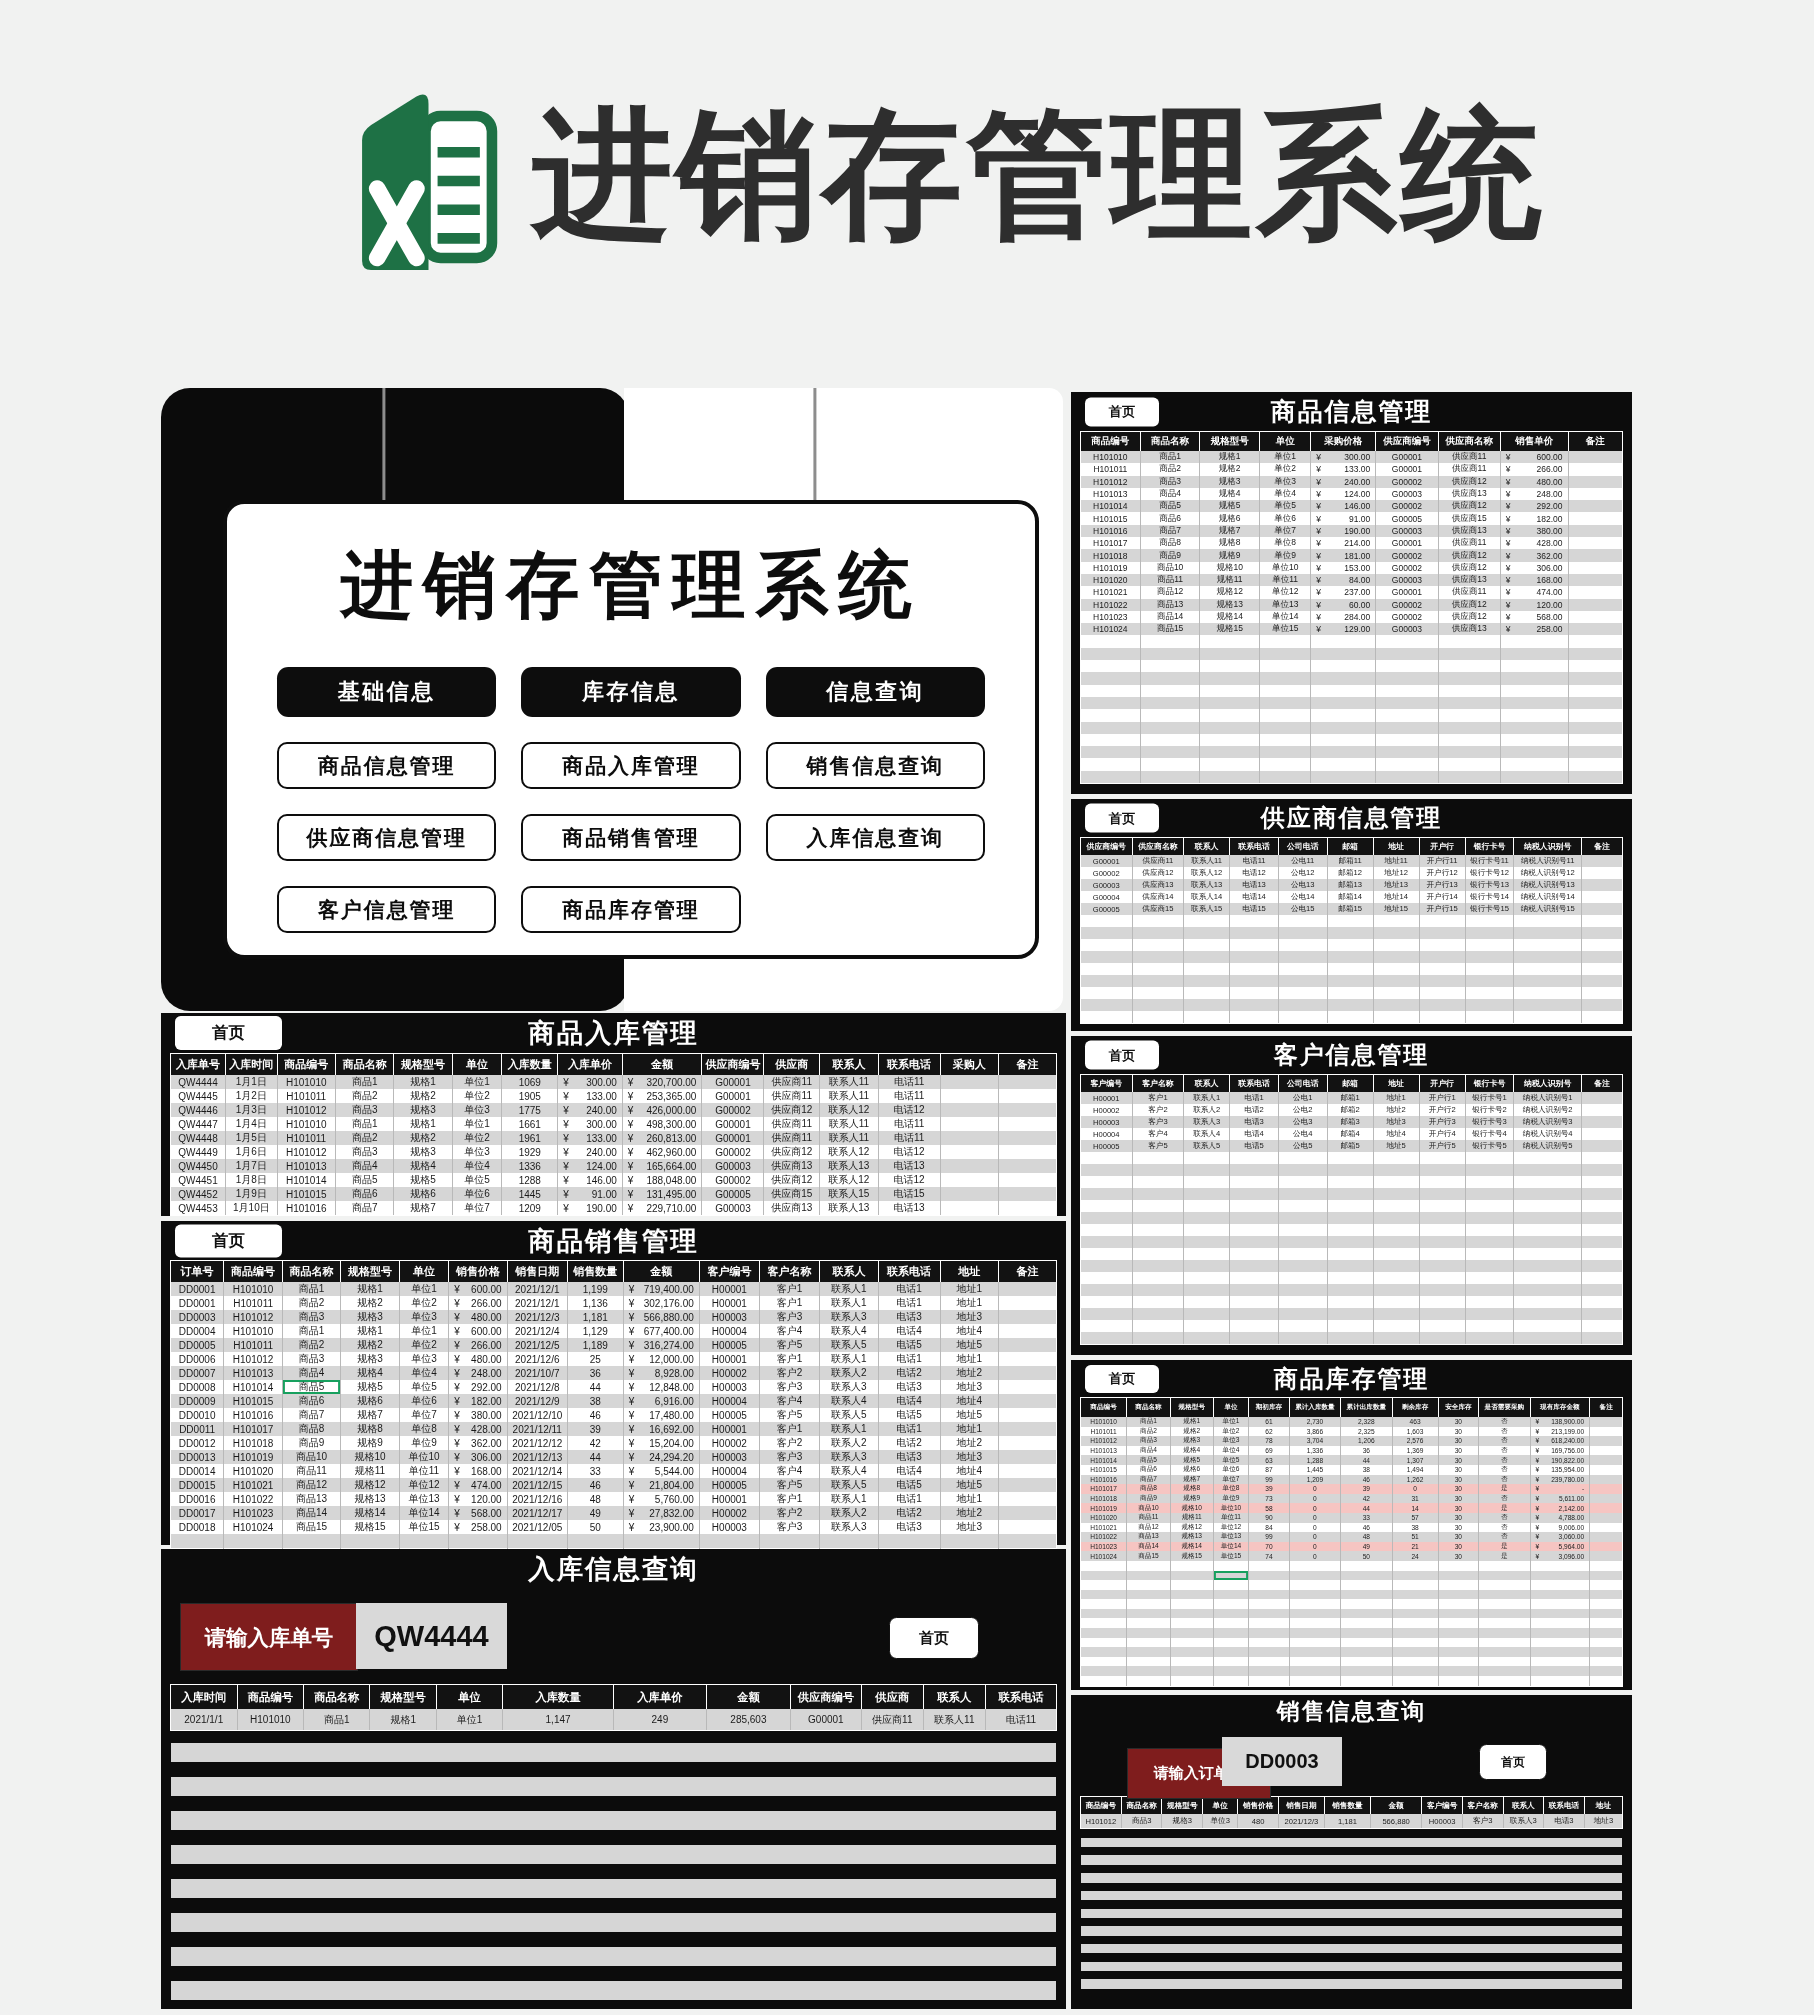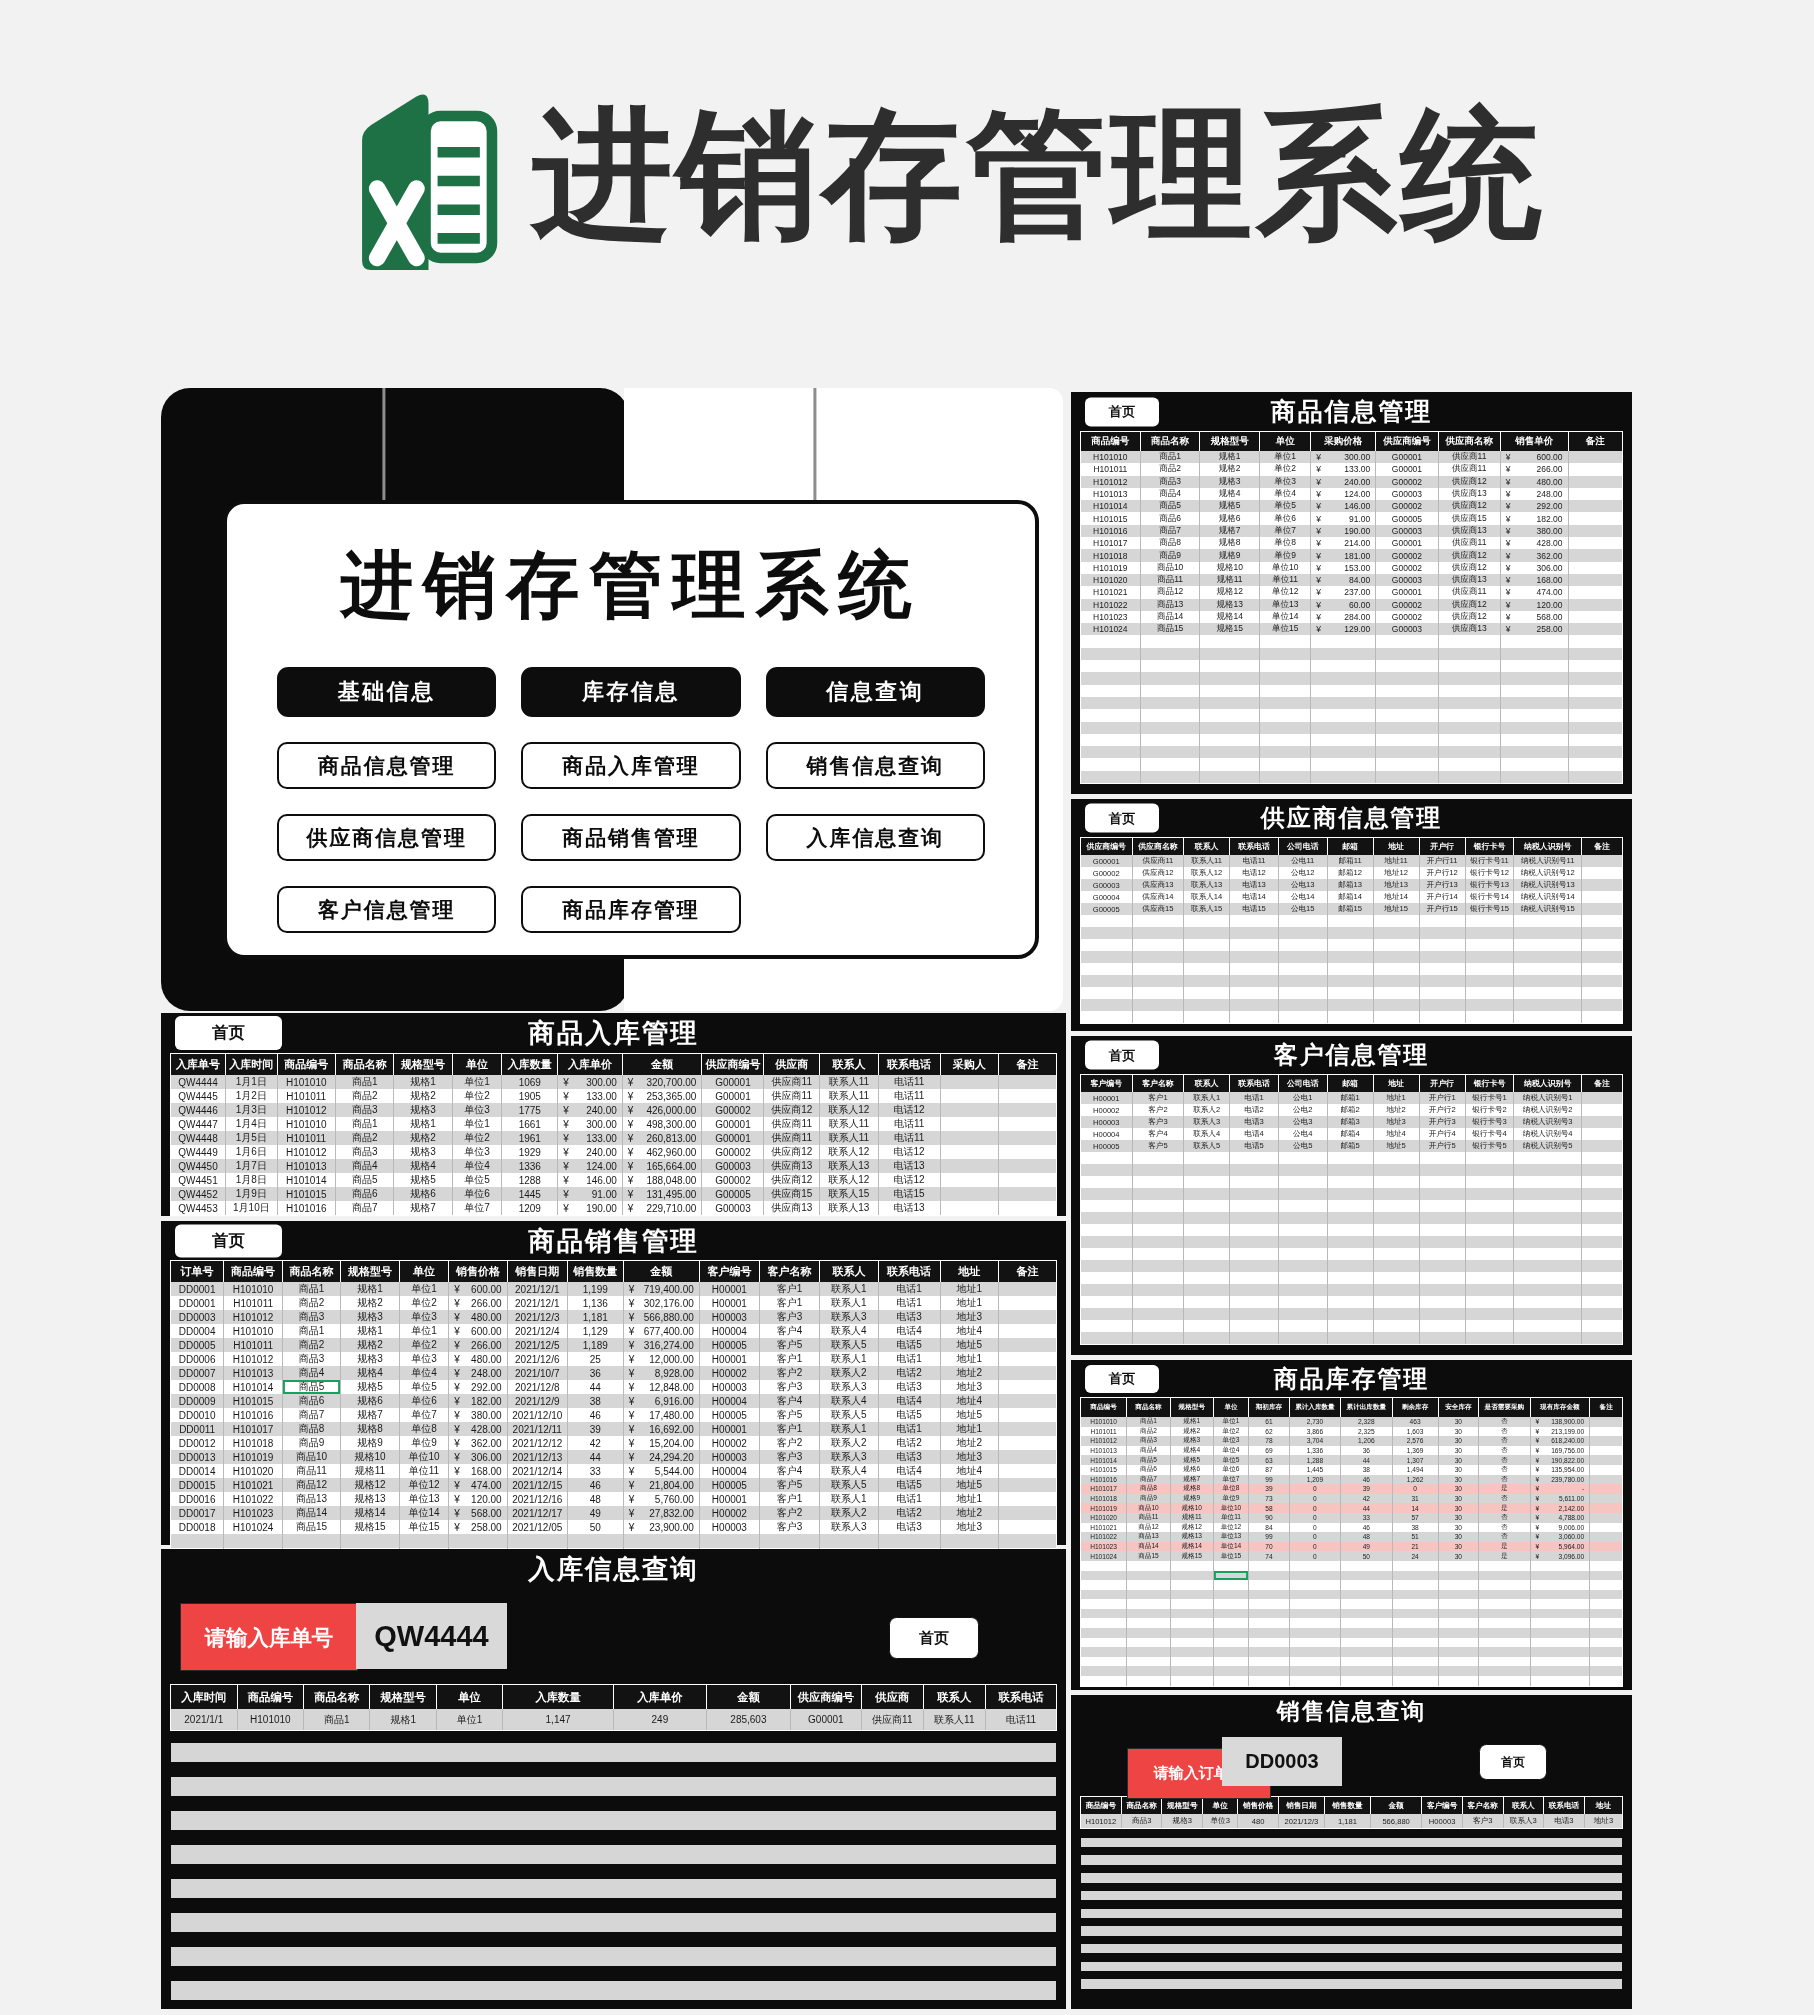--- a/index.html
+++ b/index.html
@@ -53,21 +53,21 @@
   .yen-cell{display:flex;justify-content:space-between;align-items:center;padding:0 5px;}
   
   .t-lg th{height:21.4px;font-size:11px;} .t-lg td{height:14px;font-size:10px;}
   .t-md th{height:19px;font-size:9.5px;} .t-md td{height:12.3px;font-size:8.5px;}
   .t-sm th{height:17px;font-size:7.9px;} .t-sm td{height:12px;font-size:7.6px;}
   .t-xs th{height:19px;font-size:6.6px;} .t-xs td{height:9.6px;font-size:6.6px;}
   .t-qy th{height:24px;font-size:11.3px;} .t-qy td{height:21.4px;font-size:10px;}
   .t-q2 th{height:17px;font-size:7.6px;} .t-q2 td{height:14px;font-size:7.6px;}
   
   .q-row{position:relative;}
-  .q-label{background:#ef4444;color:#fff;display:flex;align-items:center;justify-content:center;
+  .q-label{background:#7f1d1d;color:#fff;display:flex;align-items:center;justify-content:center;
            font-weight:600;white-space:nowrap;border:0.6px solid #2a2a2a;}
   .q-value{background:#d9d9d9;color:#111;display:flex;align-items:center;justify-content:center;
            font-weight:600;white-space:nowrap;}
   
   .stripes{position:relative;}
   .stripe{background:#d6d6d6;}
 </style>
 </head>
 <body>
 

